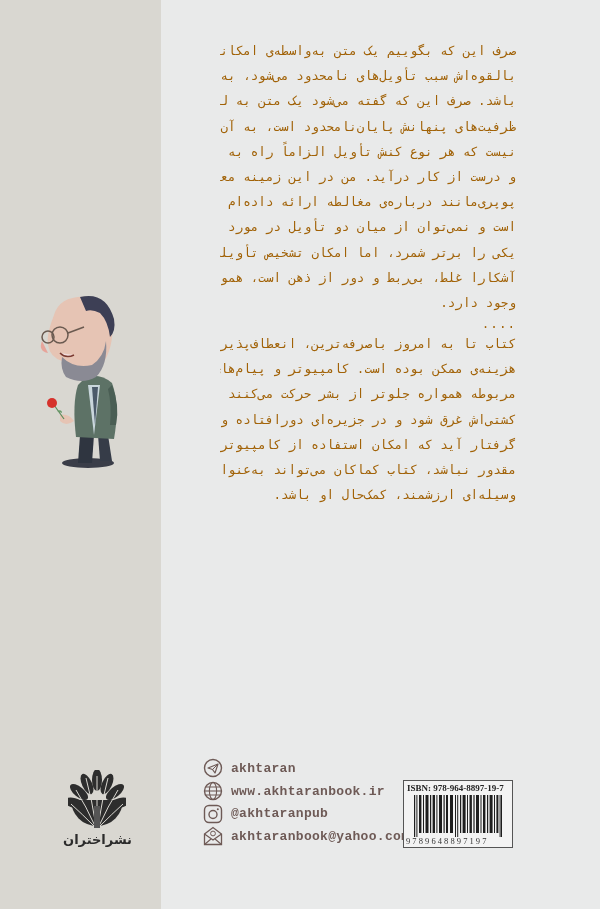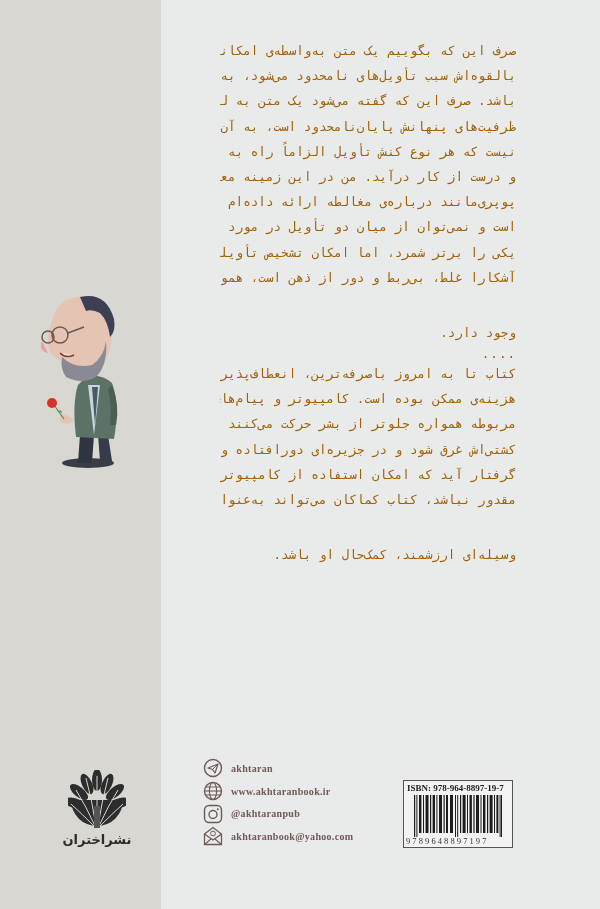--- a/index.html
+++ b/index.html
@@ -1,29 +1,29 @@
 <!DOCTYPE html>
 <html><head>
 <meta charset="utf-8">
 <style>
   html, body { margin:0; padding:0; }
   body { width:600px; height:909px; position:relative; overflow:hidden; background:#e8e9e9; font-family:"DejaVu Sans", sans-serif; }
   .spine { position:absolute; left:0; top:0; width:161px; height:909px; background:#d9d7d1; }
   .main { position:absolute; left:161px; top:0; width:439px; height:909px; background:#e9eaea; }
   .body-text { position:absolute; left:220px; top:40px; width:296px; direction:rtl; text-align:justify; color:#a16207; font-family:Liberation Mono, monospace; font-size:12.6px; line-height:25.2px; }
   .body-text .line { display:block; white-space:nowrap; text-align-last:justify; text-align:justify; height:25.2px; overflow:hidden; }
-  .body-text .line.last { text-align-last:right;margin-top:30px; }
+  .body-text .line.last { text-align-last:right; }
   .body-text .dots { display:block; height:16px; line-height:16px; text-align:right; letter-spacing:1px; }
   .caricature { position:absolute; left:20px; top:285px; width:110px; height:190px; }
   .logo { position:absolute; left:68px; top:770px; width:58px; height:60px; }
-  .logo-text { position:absolute; left:62px; top:832px; width:70px; text-align:center; direction:rtl; font-weight:bold; font-size:13px; color:#2b2b2b; font-family:"DejaVu Sans", sans-serif; }
+  .logo-text { position:absolute; left:62px; top:832px; width:70px; text-align:right; direction:rtl; font-weight:bold; font-size:13px; color:#2b2b2b; font-family:"DejaVu Sans", sans-serif; }
   .contacts { position:absolute; left:203px; top:757px; }
   .contact { display:flex; align-items:center; height:22.7px; }
   .contact .ic { width:20px; height:20px; display:inline-block; margin-right:8px; }
-  .contact .tx { font-family:Liberation Serif, serif; font-size:10px; font-weight:bold; color:#6e5a56; letter-spacing:0.3px; }
+  .contact .tx { font-family:Liberation Mono, monospace; font-size:13px; font-weight:bold; color:#6e5a56; letter-spacing:0.3px; }
   .barcode { position:absolute; left:403px; top:780px; width:110px; height:68px; border:1px solid #555; background:#f3f3f3; box-sizing:border-box; }
   .barcode .isbn { position:absolute; left:3px; top:2px; font-family:"Liberation Serif", serif; font-size:9px; font-weight:bold; color:#222; white-space:nowrap; }
   .barcode .bars { position:absolute; left:10px; top:14px; width:88px; height:42px; }
   .barcode .digits { position:absolute; left:2px; bottom:1px; font-family:Liberation Serif, serif; font-size:8.5px; color:#333; letter-spacing:2.1px; white-space:nowrap; }
 </style>
 </head>
 <body>
 
 <div class="spine"></div>
 <div class="main"></div>

